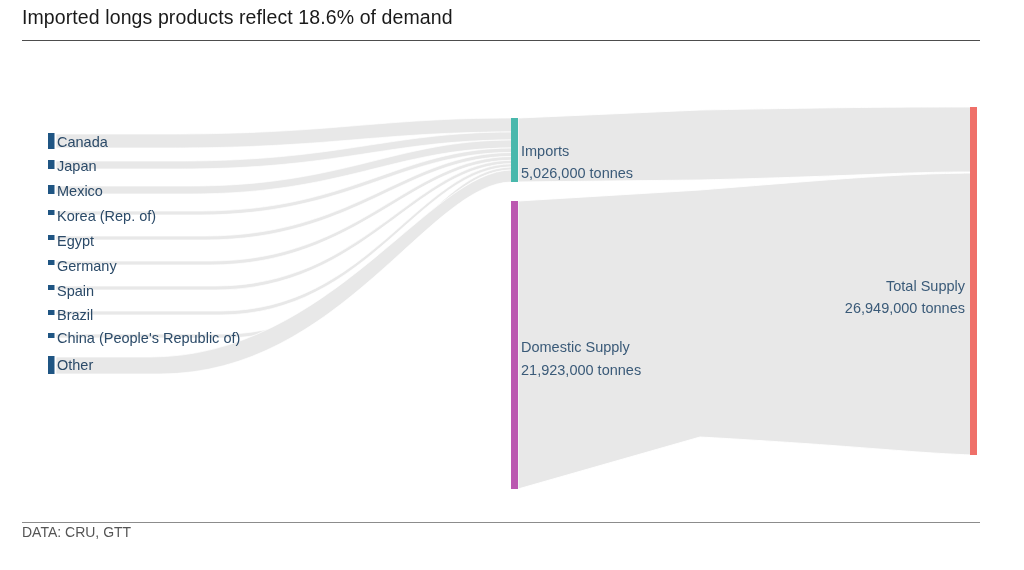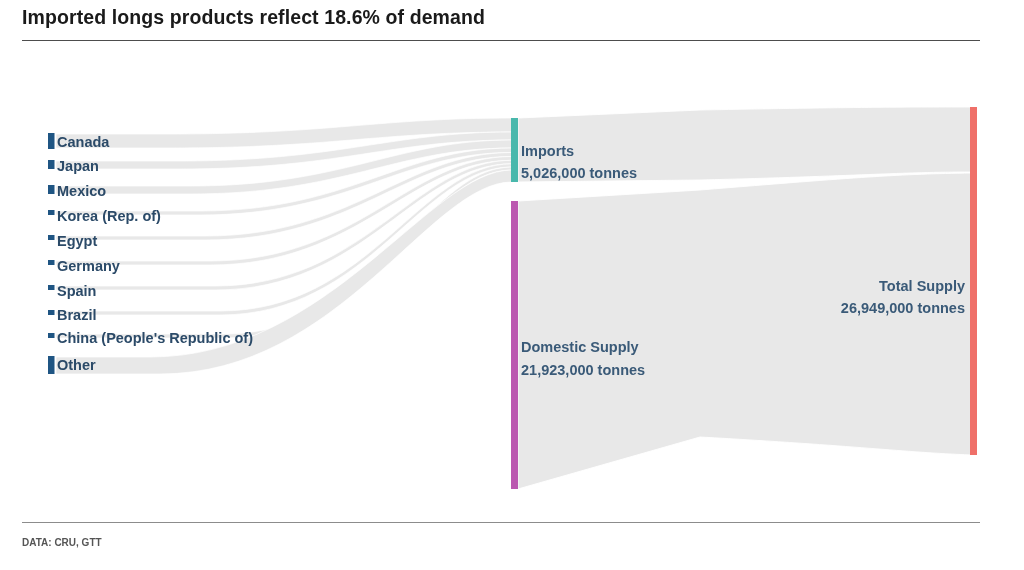--- a/index.html
+++ b/index.html
@@ -10,21 +10,20 @@
   body {
     width: 1024px;
     height: 570px;
     font-family: "Liberation Sans", sans-serif;
     position: relative;
     overflow: hidden;
   }
   #chart-root {
     position: absolute;
     inset: 0;
-    font-weight: bold;
   }
   .title-text {
     position: absolute;
     left: 22px;
     top: 6px;
     font-size: 19.5px;
     color: #1a1a1a;
     letter-spacing: 0.1px;
     white-space: nowrap;
   }
@@ -40,22 +39,22 @@
     position: absolute;
     left: 22px;
     top: 522px;
     width: 958px;
     height: 1px;
     background: #8c8c8c;
   }
   .footer-text {
     position: absolute;
     left: 22px;
-    top: 537px;
-    font-size: 10px;
+    top: 524px;
+    font-size: 14px;
     color: #555555;
     white-space: nowrap;
   }
   svg.sankey {
     position: absolute;
     left: 0;
     top: 0;
   }
   .node-label {
     font-family: "Liberation Sans", sans-serif;

